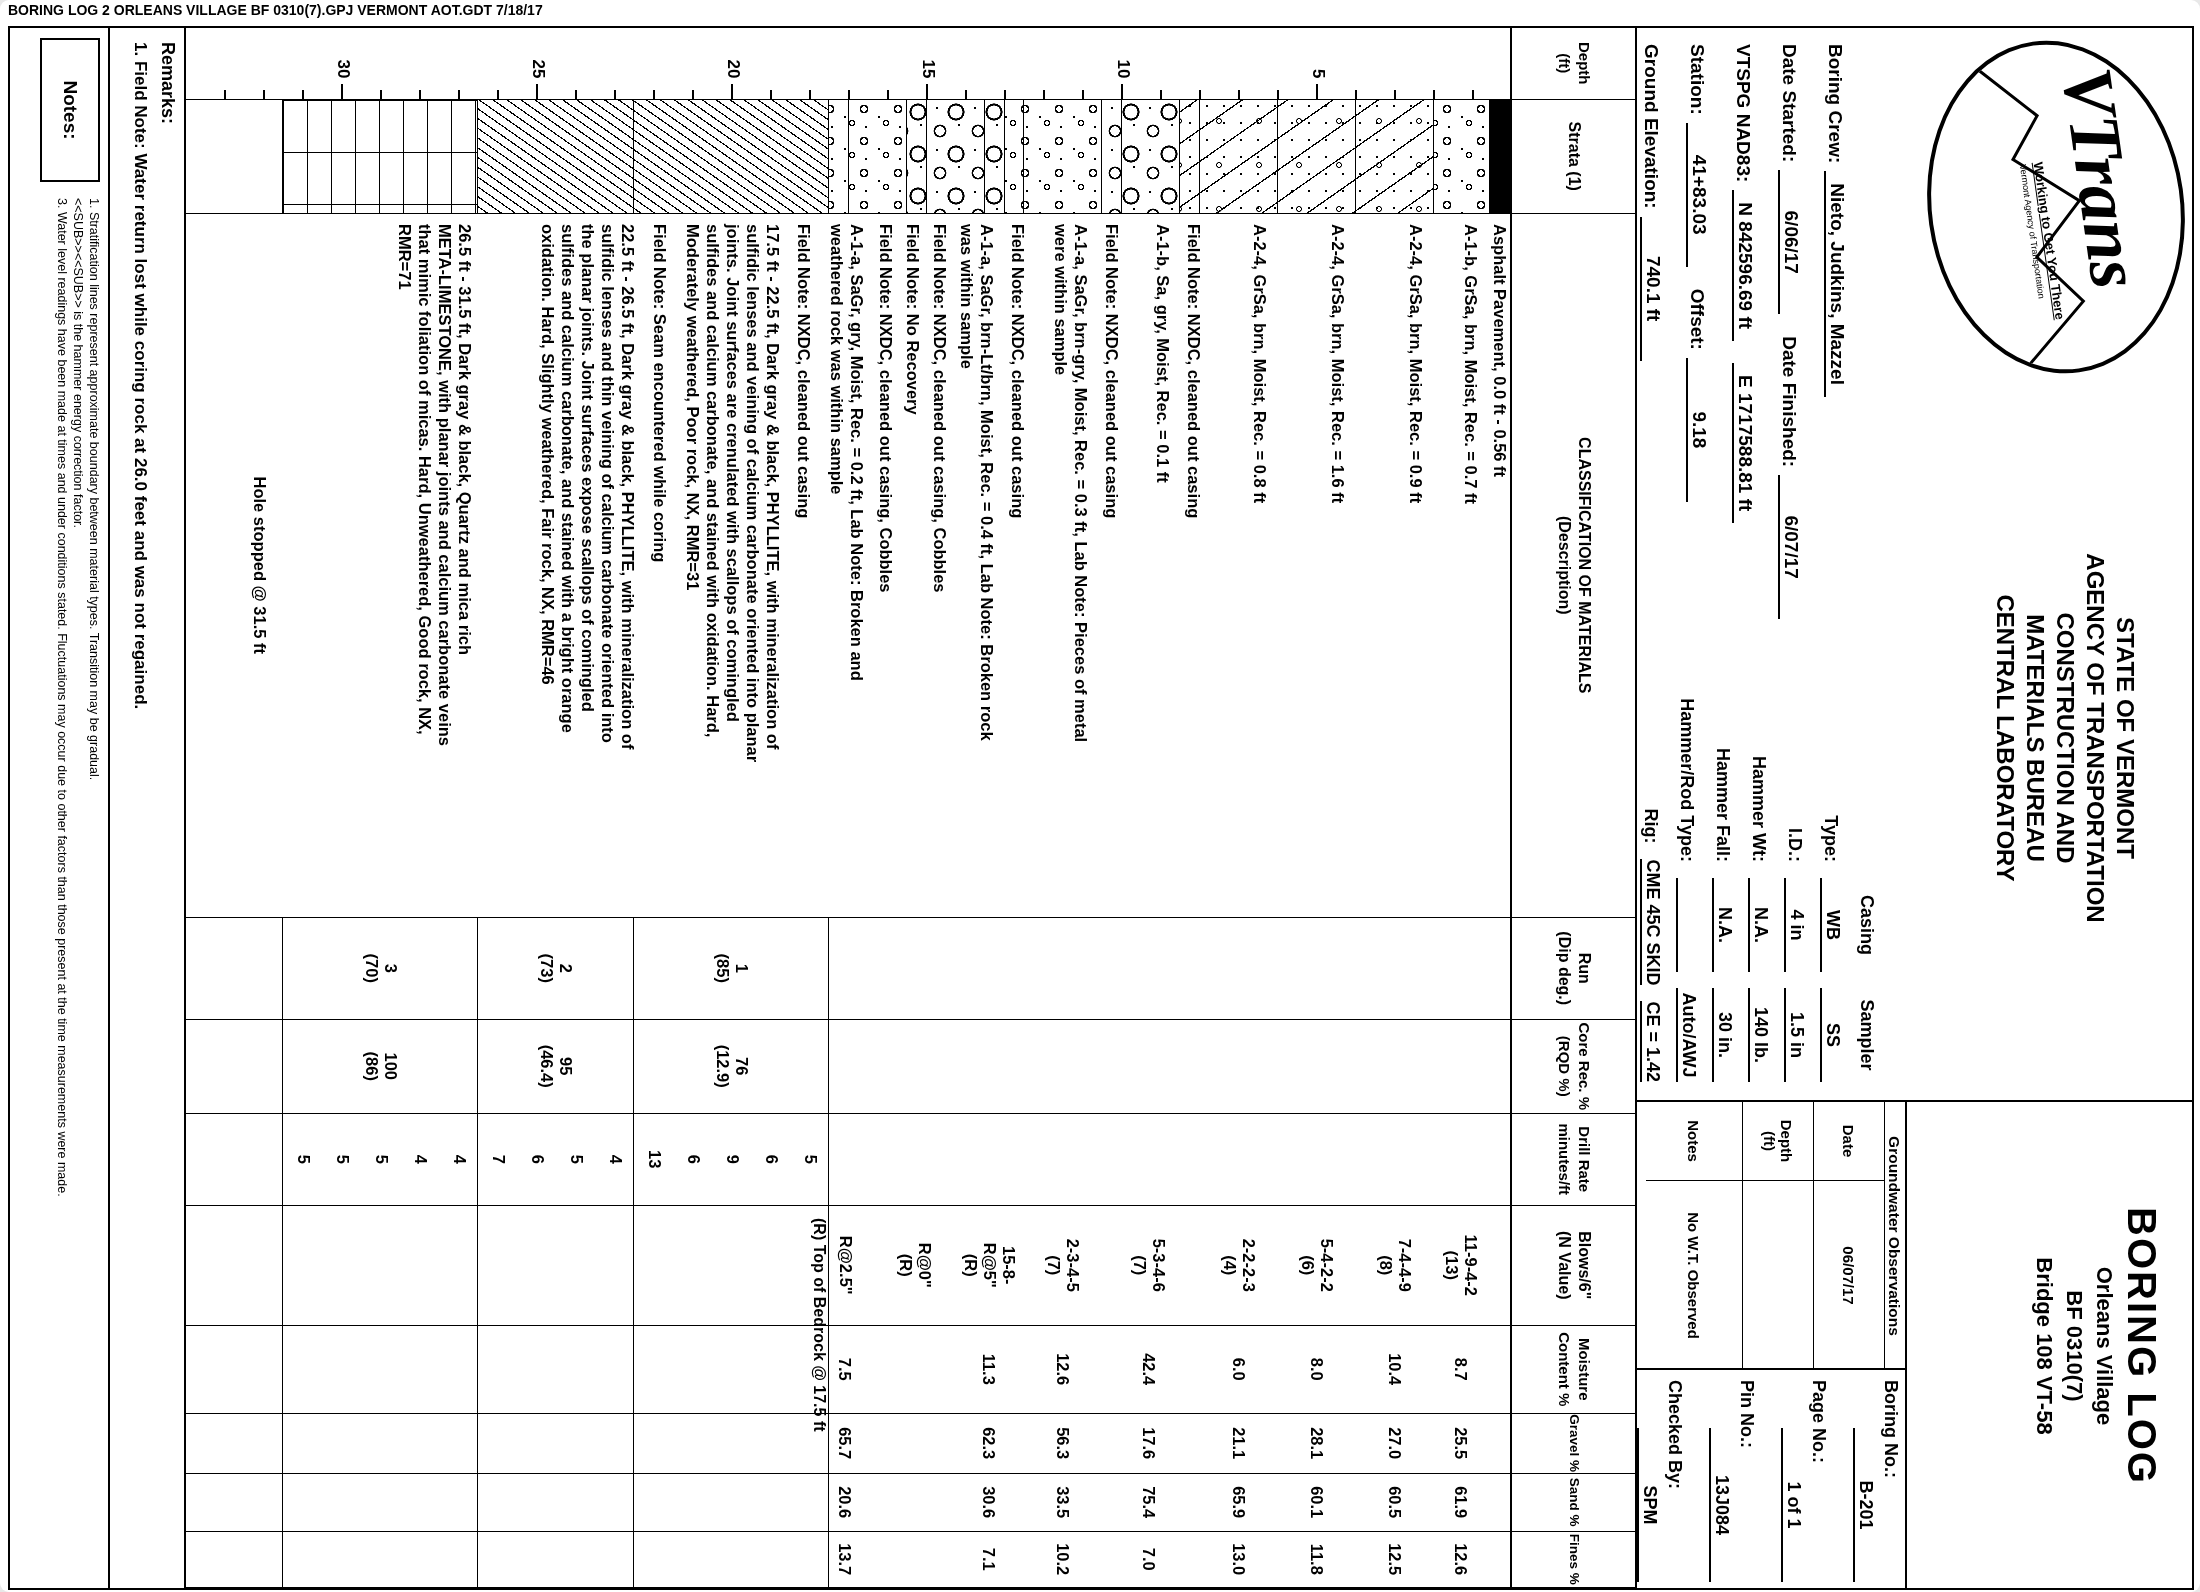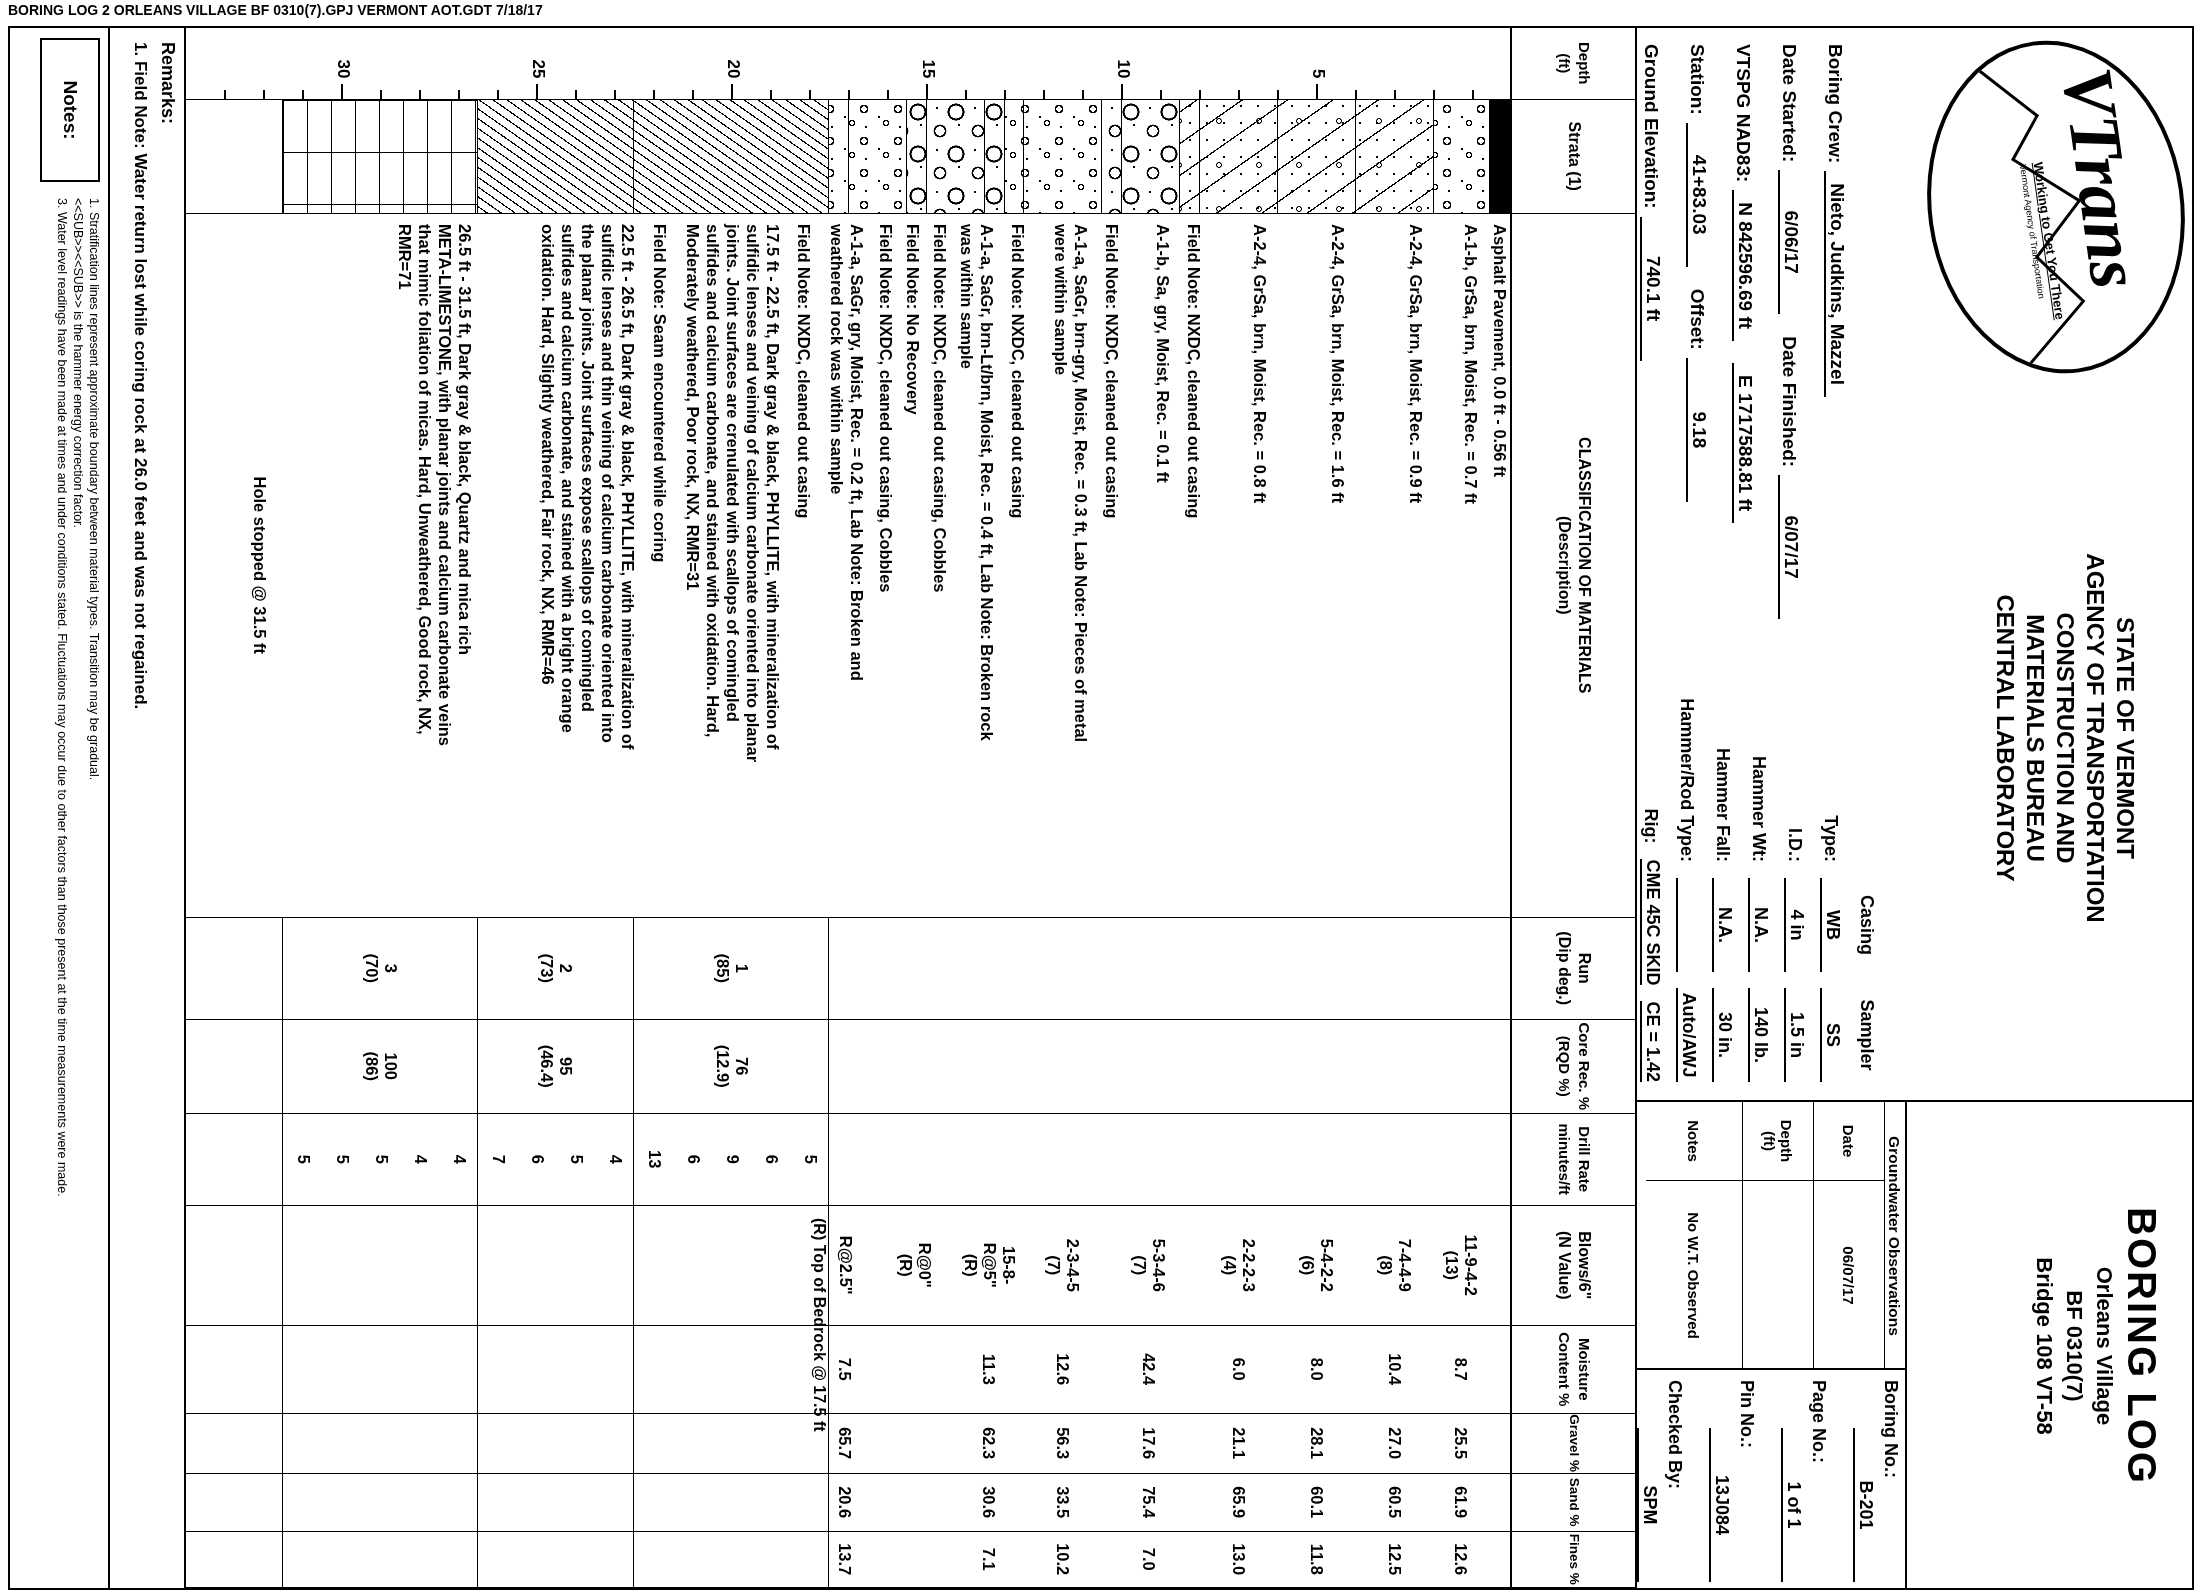--- a/index.html
+++ b/index.html
@@ -1,17 +1,17 @@
 <!DOCTYPE html>
 <html><head>
 <meta charset="utf-8">
 <style>
   html,body{margin:0;padding:0;background:#e8e8e8;}
   #viewport{position:relative;width:2200px;height:1592px;background:#fff;overflow:hidden;
-    font-family:"Liberation Sans",sans-serif;color:#000;}
+    font-family:"Liberation Sans",sans-serif;color:#000;border-radius:9px;}
   #file-header{position:absolute;left:8px;top:2px;font-size:14px;font-weight:700;white-space:nowrap;}
   #page{position:absolute;left:2194px;top:26px;width:1560px;height:2182px;background:#fff;
     border:2px solid #000;transform:rotate(90deg);transform-origin:0 0;}
   
   #header-block{position:absolute;left:0;top:0;width:1560px;height:555px;border-bottom:2px solid #000;}
   #logo-box{position:absolute;left:12px;top:8px;width:330px;height:255px;}
   #logo-oval{position:absolute;left:0;top:0;width:326px;height:248px;border:4px solid #000;border-radius:50%;
     transform:rotate(-8deg);overflow:hidden;}
   #logo-brand{position:absolute;left:30px;top:40px;font-family:"Liberation Serif",serif;
     font-weight:700;font-style:italic;font-size:72px;line-height:70px;}

